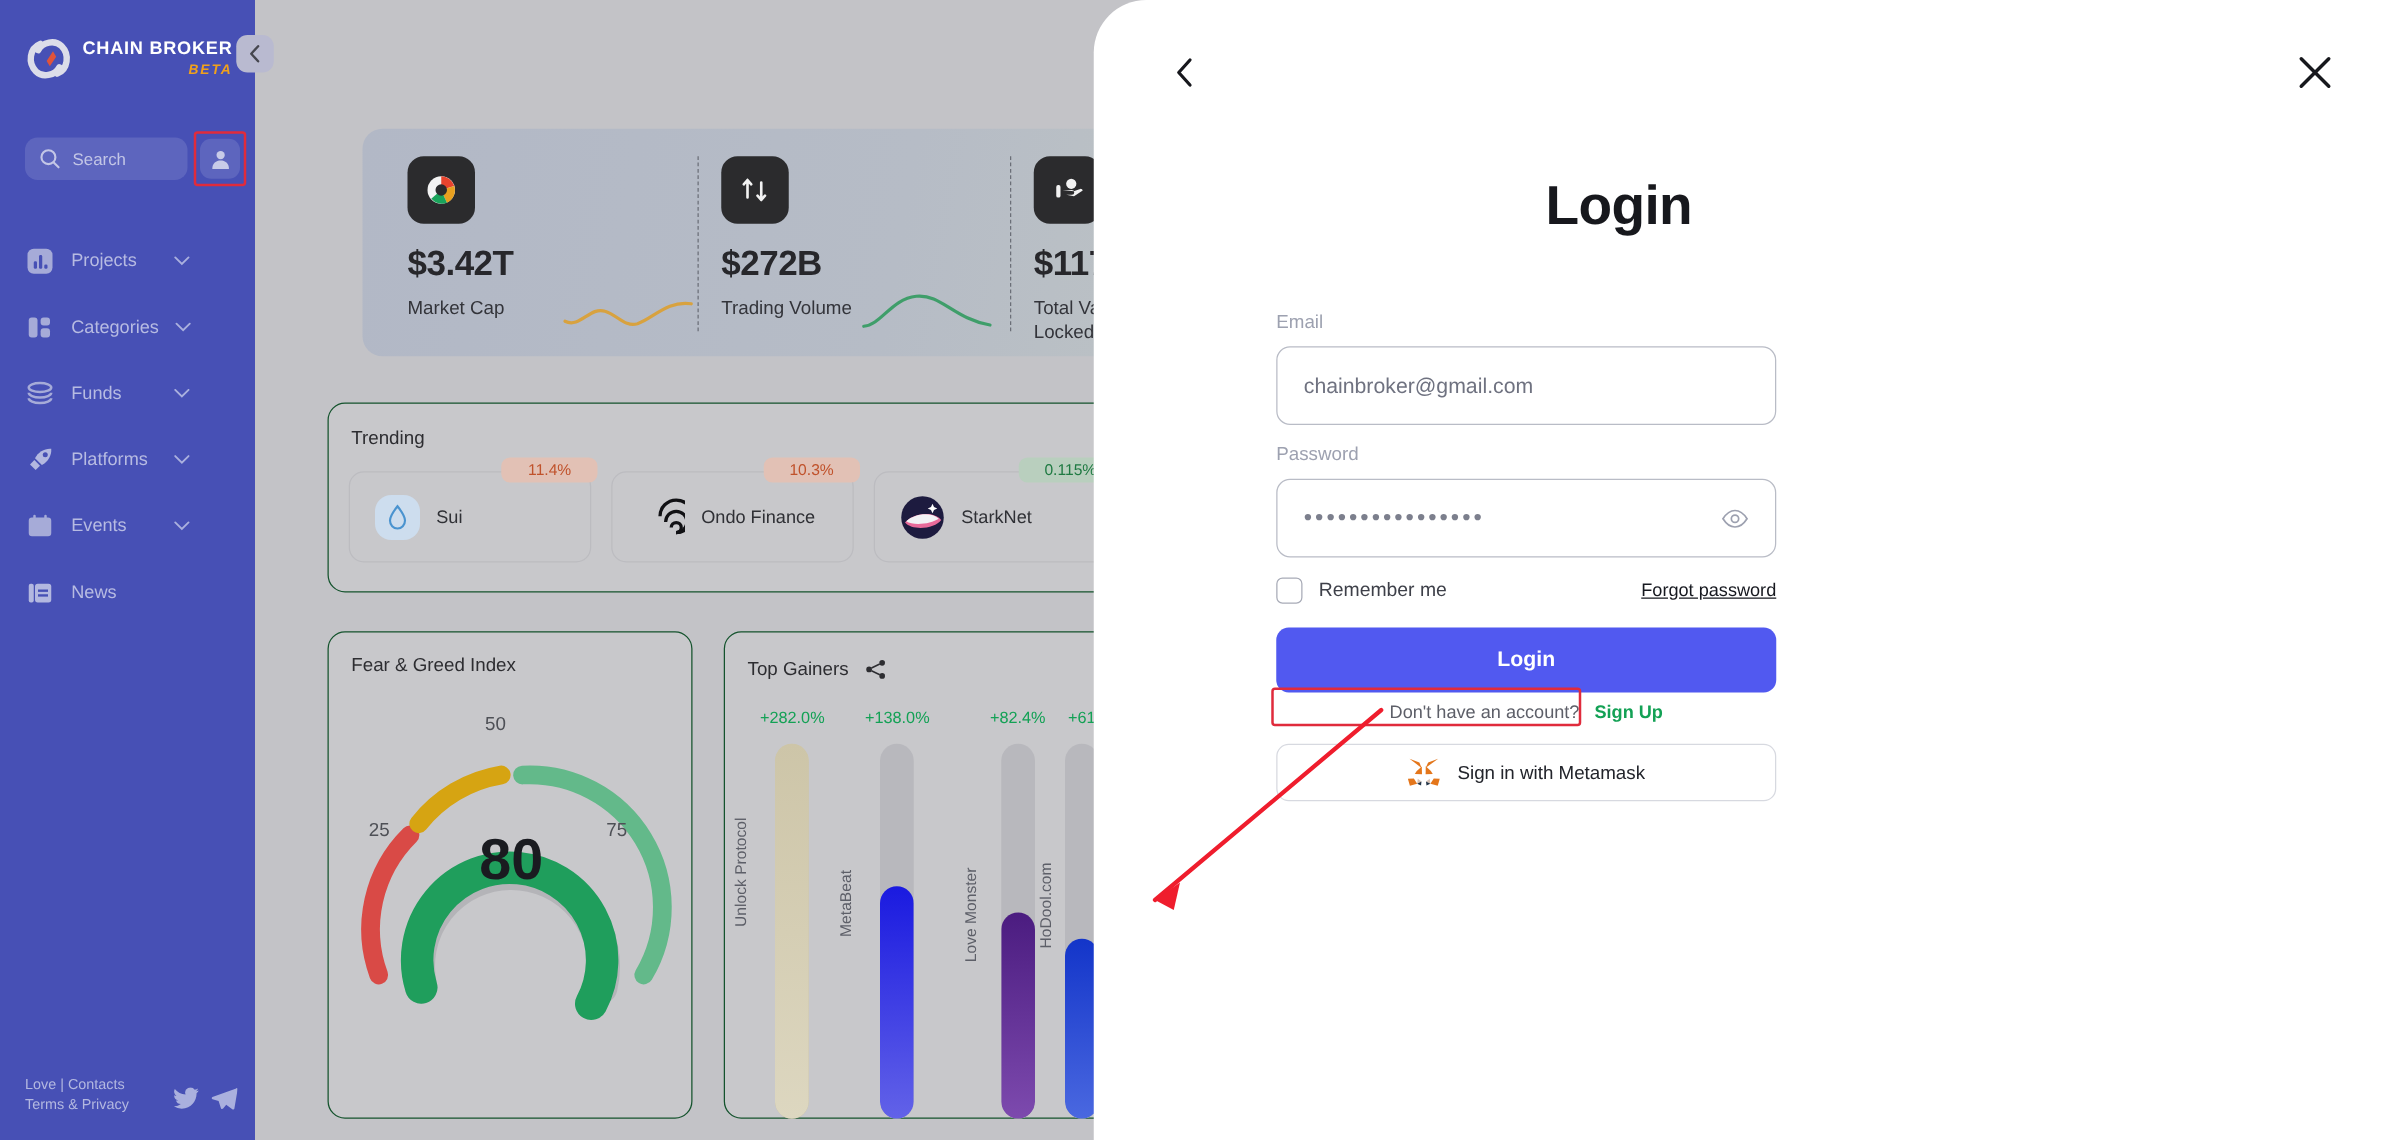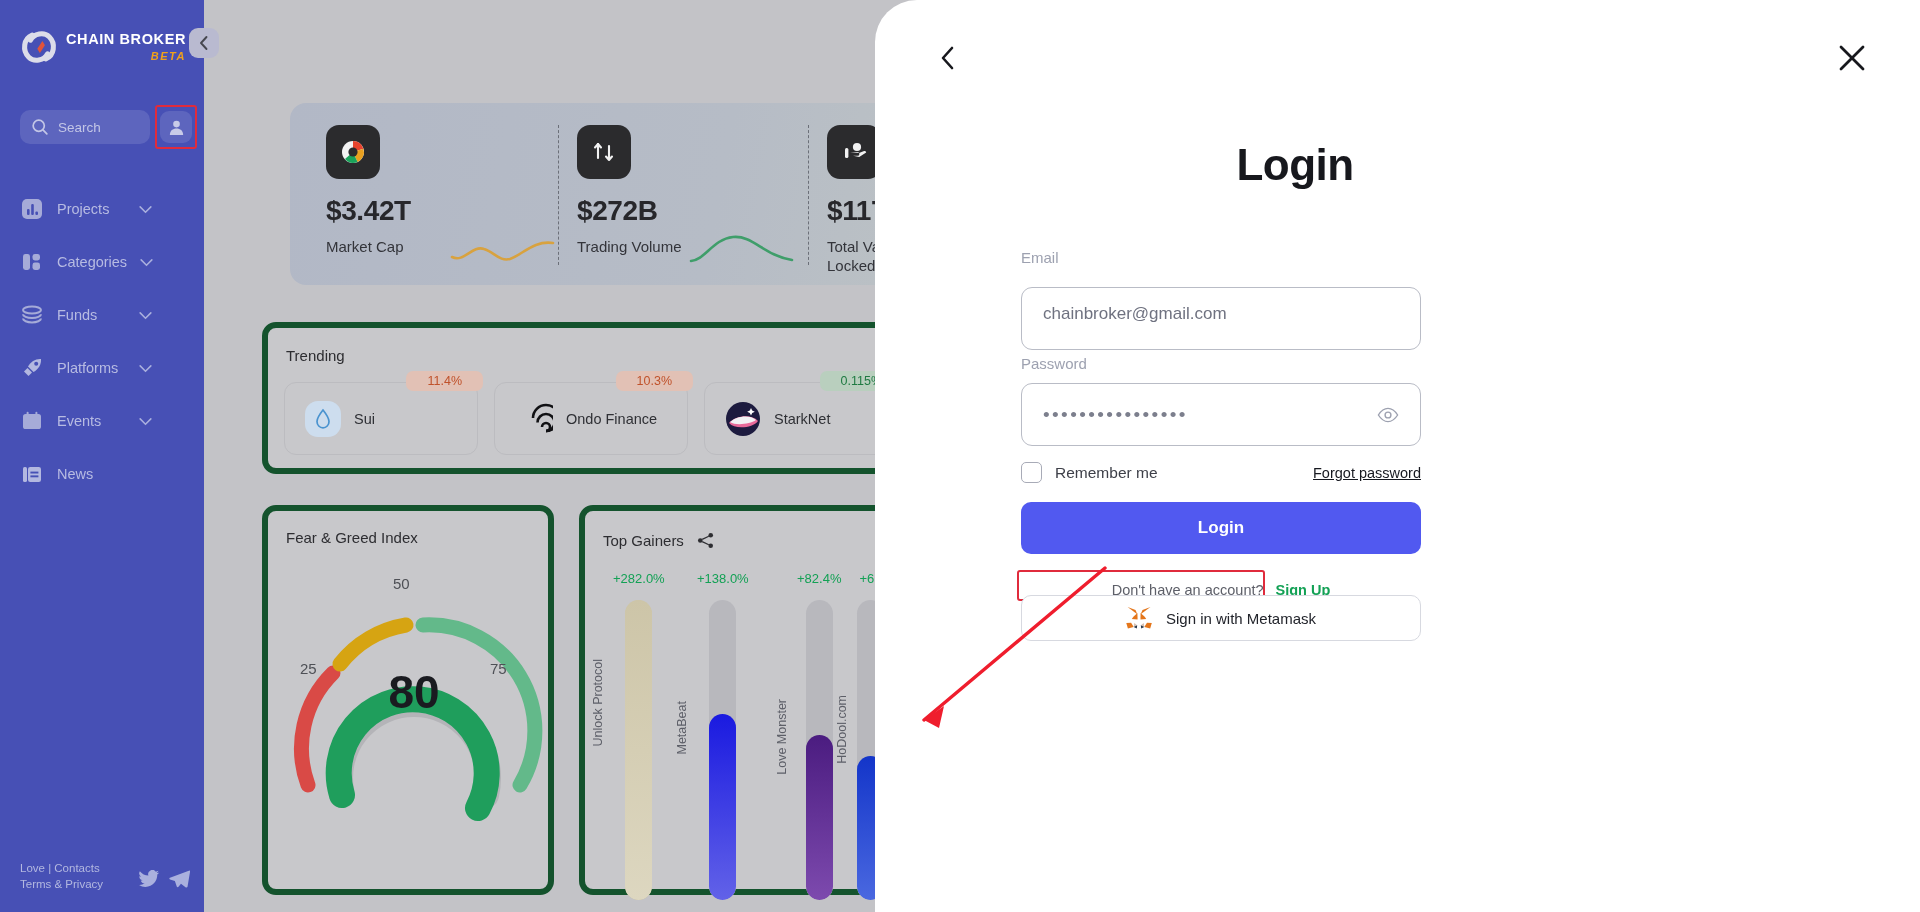--- a/index.html
+++ b/index.html
@@ -85,21 +85,21 @@
 
   
   .main {
     position: absolute; left: 204px; top: 0;
     width: 1716px; height: 912px;
     background: #c3c3c7;
     overflow: hidden;
   }
   .card {
     background: #c8c8cb;
-    border: 6px solid #14532d;
+    border: 1px solid #14532d;
     border-radius: 14px;
   }
 
   .stats-card {
     position: absolute; left: 58px; top: 103px;
     width: 1080px; height: 182px;
     border-radius: 16px;
     background: linear-gradient(100deg,#b2b8c6 0%, #b6bcc6 40%, #bfc5c3 75%, #c2c7c3 100%);
     margin-left: 28px;
   }
@@ -195,24 +195,23 @@
     position: absolute; left: 0; top: 140px; width: 548px;
     text-align: center; font-size: 44px; font-weight: 700; color: #17181d;
     letter-spacing: -0.5px;
   }
   .field-label { color: #9da1b0; font-size: 15px; }
   .f-email-label { position: absolute; left: 0; top: 249px; }
   .f-email {
     position: absolute; left: 0; top: 277px;
     width: 400px; height: 63px;
     border: 1px solid #b9bcc6; border-radius: 11px;
-    display: flex; padding: 16px 21px;
+    display: flex; align-items: center; padding: 16px 21px;
     color: #6f7280; font-size: 17px;
     background: #fff;
-    margin-top: 10px;
   }
   .f-pass-label { position: absolute; left: 0; top: 355px; }
   .f-pass {
     position: absolute; left: 0; top: 383px;
     width: 400px; height: 63px;
     border: 1px solid #b9bcc6; border-radius: 11px;
     display: flex; align-items: center; padding: 0 21px;
     background: #fff;
   }
   .dots { color: #7c7f8d; font-size: 19px; letter-spacing: 2.4px; flex: 1; }
@@ -232,21 +231,21 @@
   .login-btn {
     position: absolute; left: 0; top: 502px;
     width: 400px; height: 52px; border-radius: 10px;
     background: #5159f0;
     color: #ffffff; font-size: 17px; font-weight: 700;
     display: flex; align-items: center; justify-content: center;
   }
   .signup-row {
     position: absolute; left: 0; top: 558px;
     width: 400px; height: 24px;
-    display: flex; align-items: center; justify-content: center; gap: 12px; margin-top: 20px;
+    display: flex; align-items: center; justify-content: center; gap: 12px;
   }
   .signup-row .q { color: #5d5f68; font-size: 14.5px; }
   .signup-row .s { color: #13a155; font-size: 14.5px; font-weight: 700; }
   .signup-hl {
     position: absolute; left: -4px; top: -8px;
     width: 248px; height: 31px;
     border: 2px solid #e02b3c; border-radius: 3px;
     pointer-events: none;
   }
   .mm-btn {

